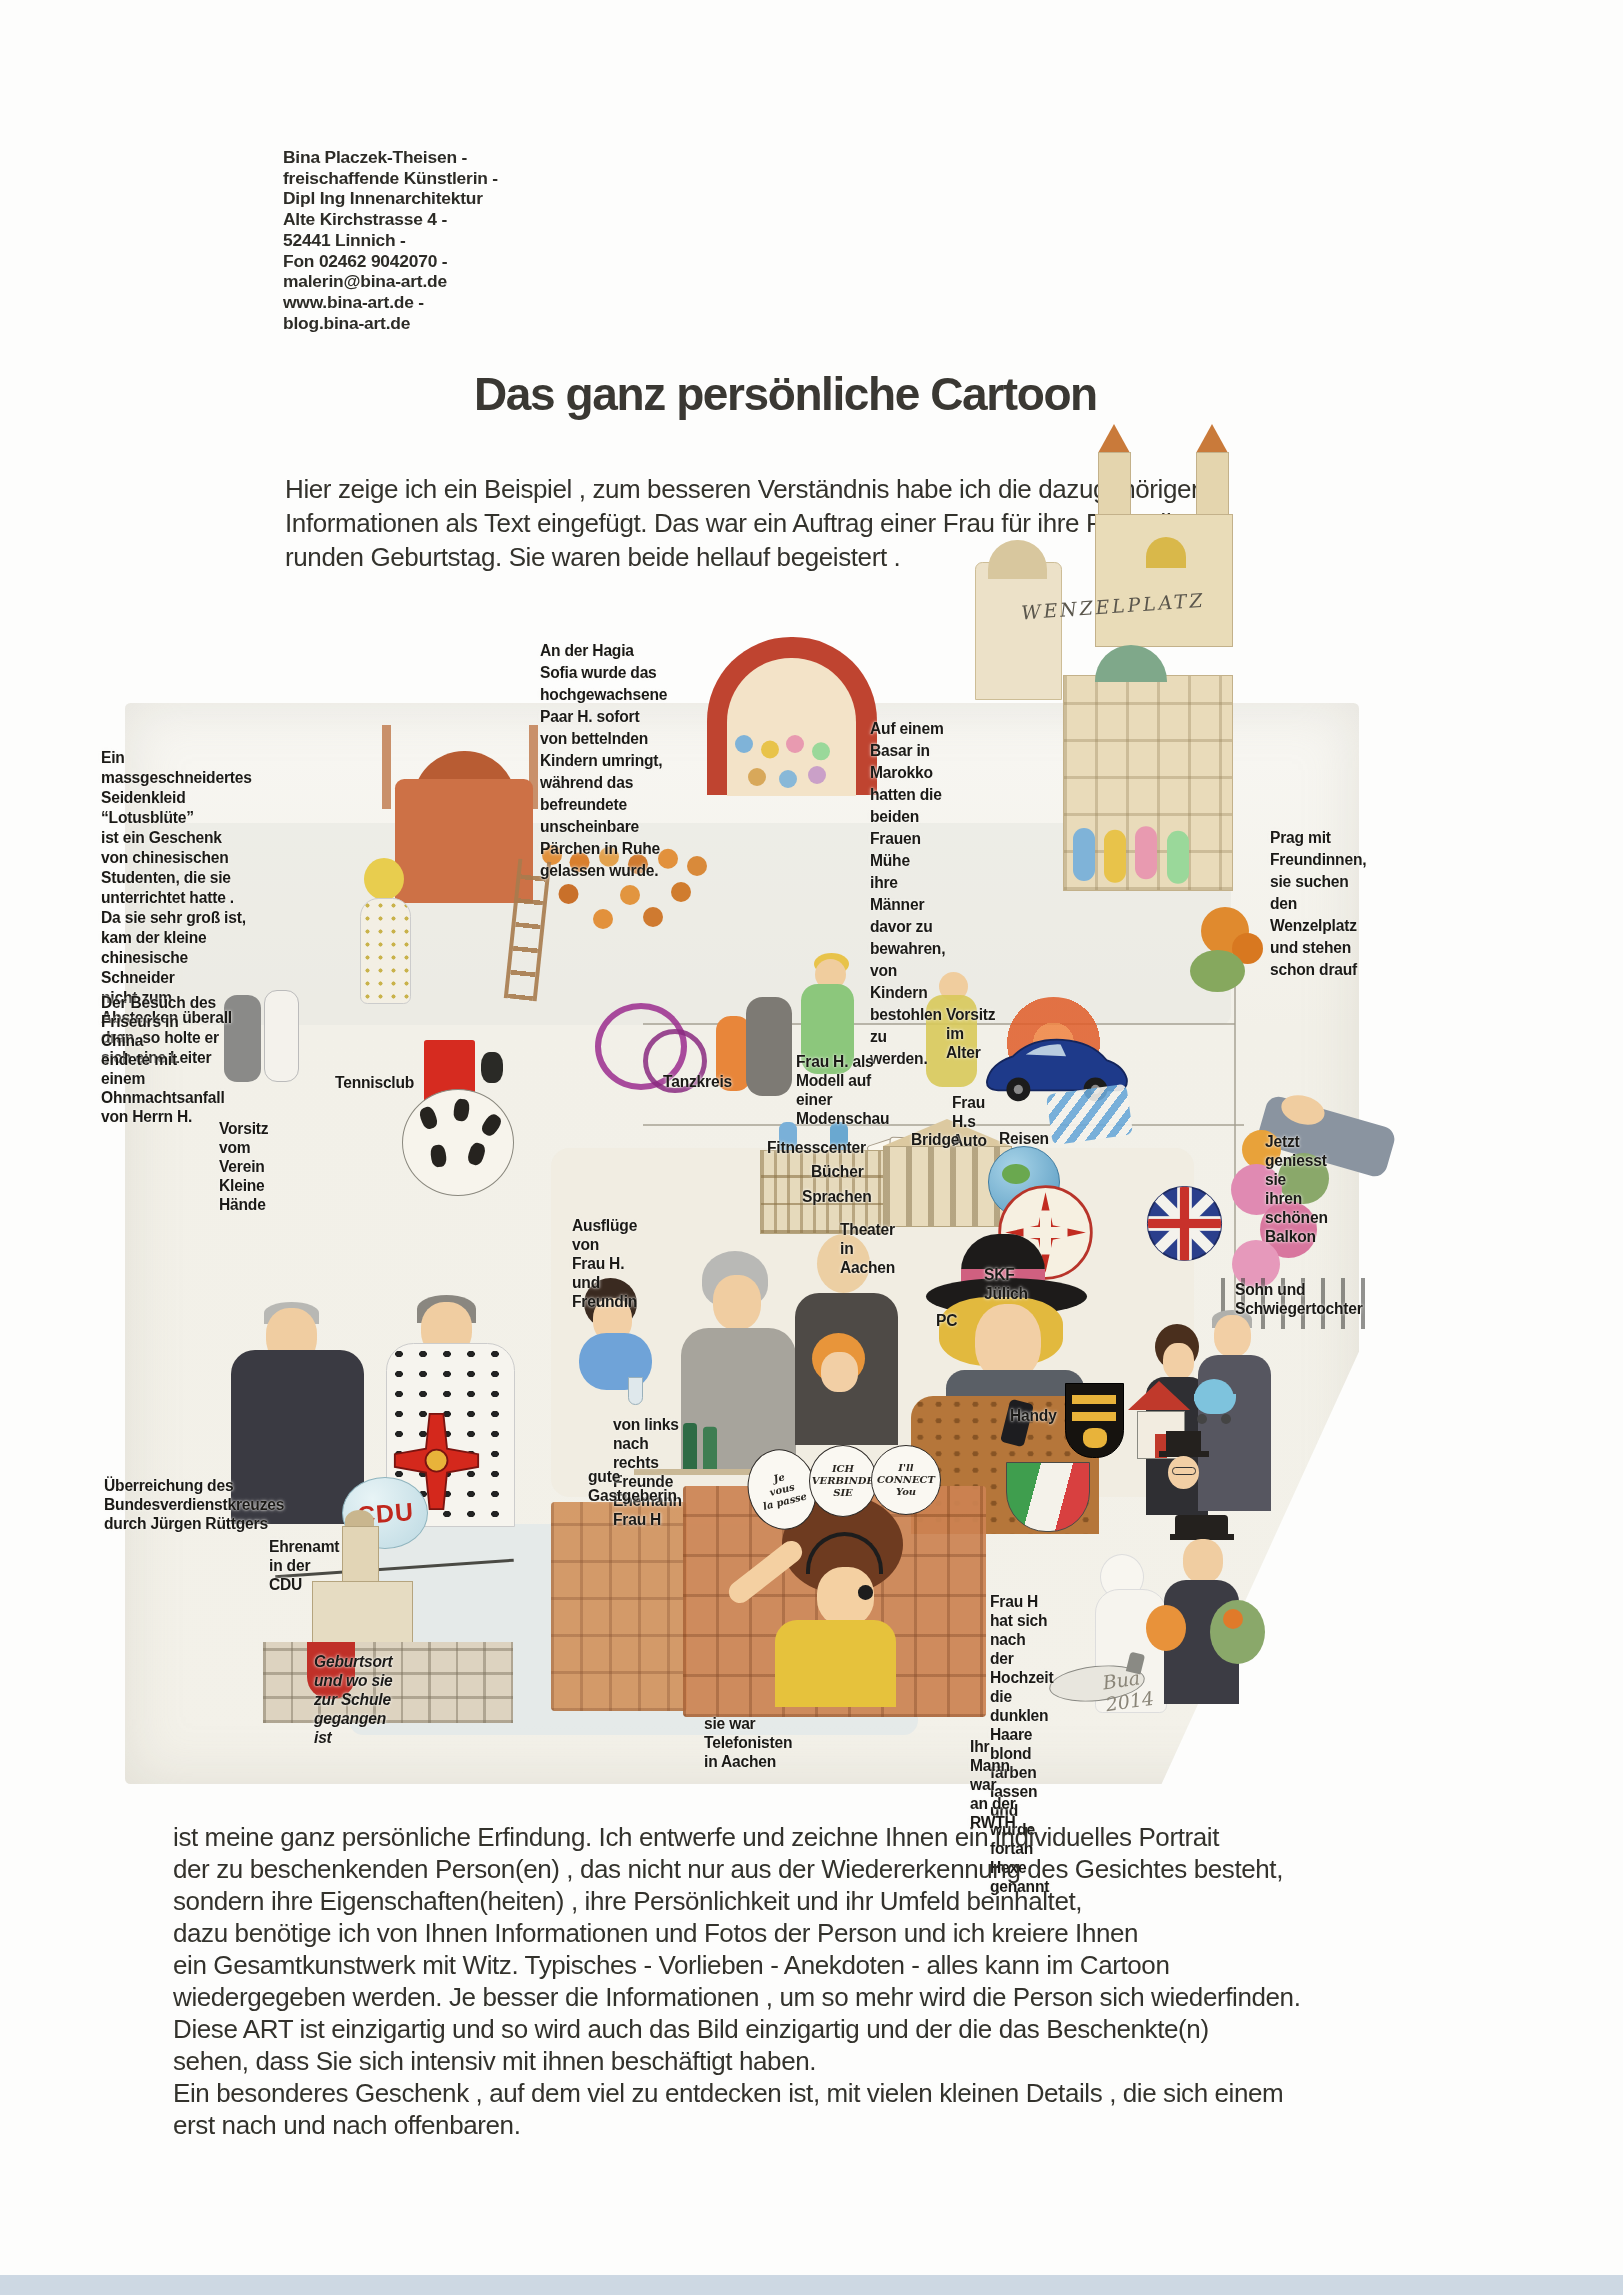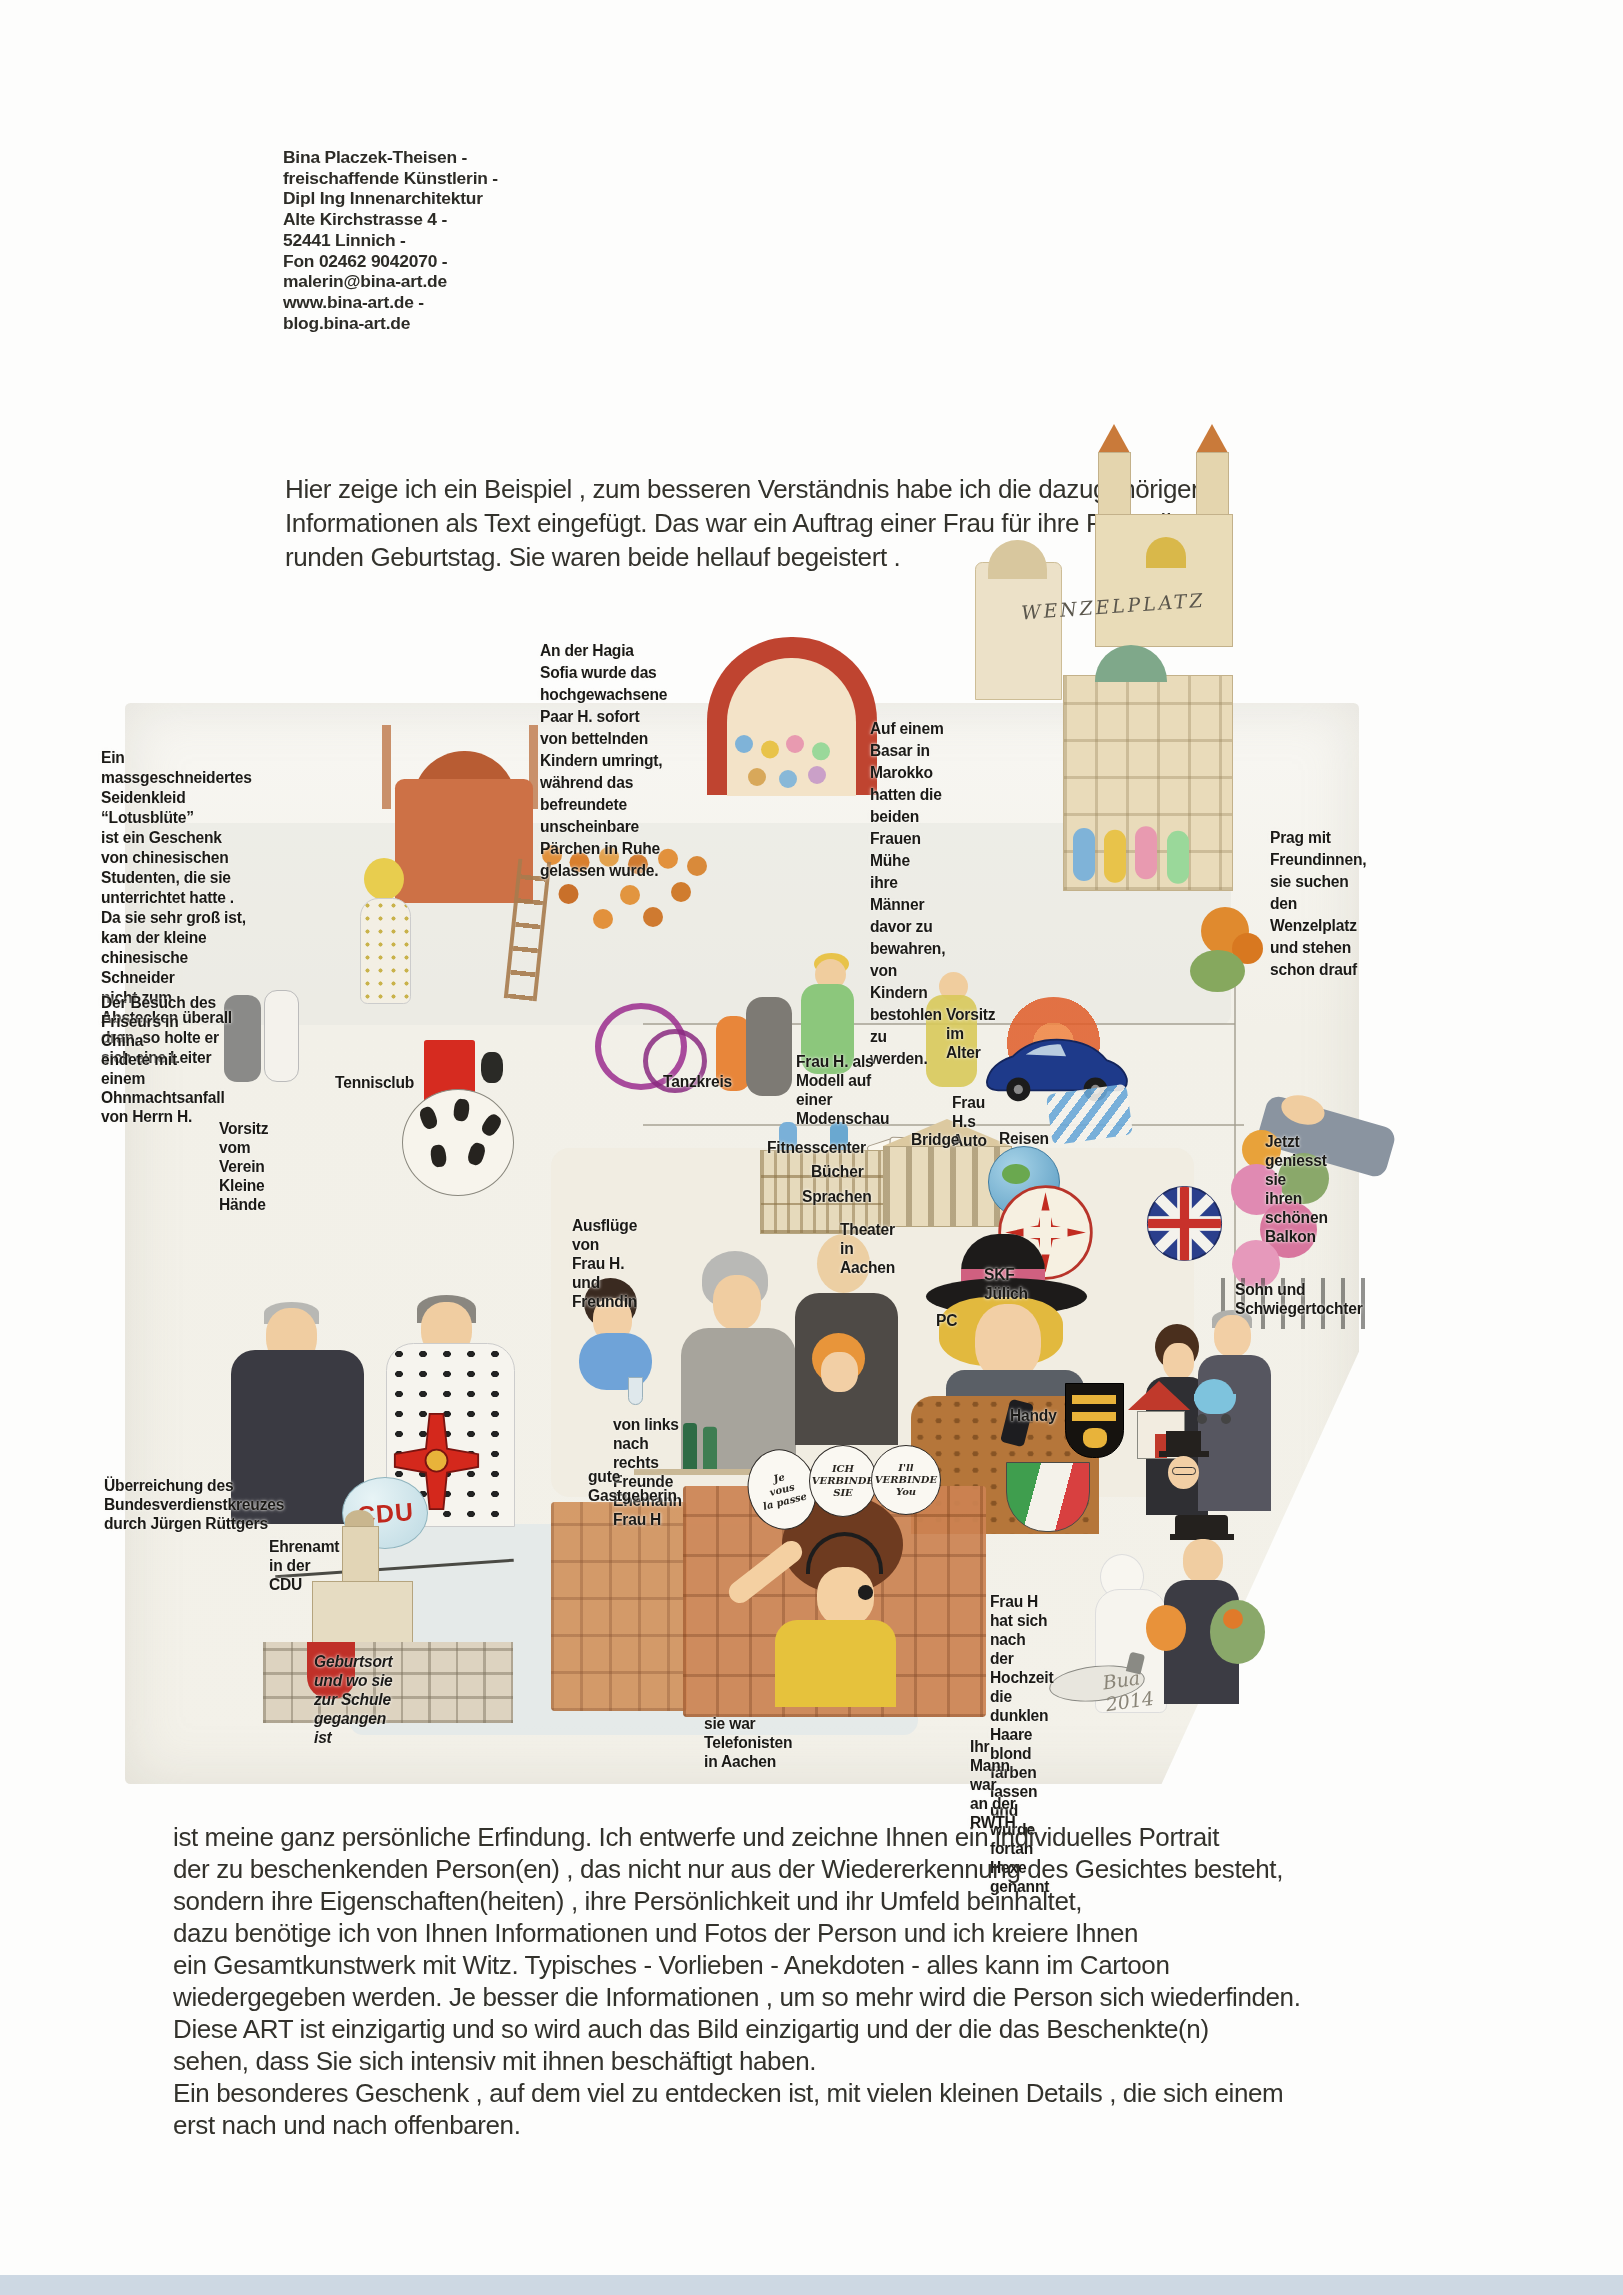--- a/index.html
+++ b/index.html
@@ -155,20 +155,21 @@
     <div>freischaffende Künstlerin -</div>
     <div>Dipl Ing Innenarchitektur</div>
     <div>Alte Kirchstrasse 4 -</div>
     <div>52441 Linnich -</div>
     <div>Fon 02462 9042070 -</div>
     <div>malerin@bina-art.de</div>
     <div>www.bina-art.de -</div>
     <div>blog.bina-art.de</div>
   </div>
 
+  <h1 class="title">Das ganz persönliche Cartoon</h1>
   <div class="intro">Hier zeige ich ein Beispiel , zum besseren Verständnis habe ich die dazugehörigen
 Informationen als Text eingefügt. Das war ein Auftrag einer Frau für ihre Freundin
 runden Geburtstag. Sie waren beide hellauf begeistert .</div>
 
   <div>
     <div class="paper"></div>
     <div class="wash1"></div>
     <div class="wash2"></div>
     <div class="wash3"></div>
     <div class="pline pl1"></div>
@@ -382,21 +383,21 @@
     <div class="blob" style="left:1128px;top:1653px;width:14.7px;height:20px;background:#8a8a84;border-radius:3.7px 3.7px 0 0;transform:rotate(14deg);"></div>
 
     <div class="wenzel">WENZELPLATZ</div>
     <div class="bubble b0">Je
 vous
 la passe</div>
     <div class="bubble b1">ICH
 VERBINDE
 SIE</div>
     <div class="bubble b2">I'll
-VERBINDE
+CONNECT
 You</div>
     <div class="sig">Bua 2014</div>
 
     <div class="ann a0">An der Hagia Sofia wurde das
 hochgewachsene Paar H. sofort
 von bettelnden Kindern umringt,
 während das befreundete unscheinbare
 Pärchen in Ruhe gelassen wurde.</div>
     <div class="ann a1">Auf einem Basar in Marokko
 hatten die beiden Frauen Mühe

